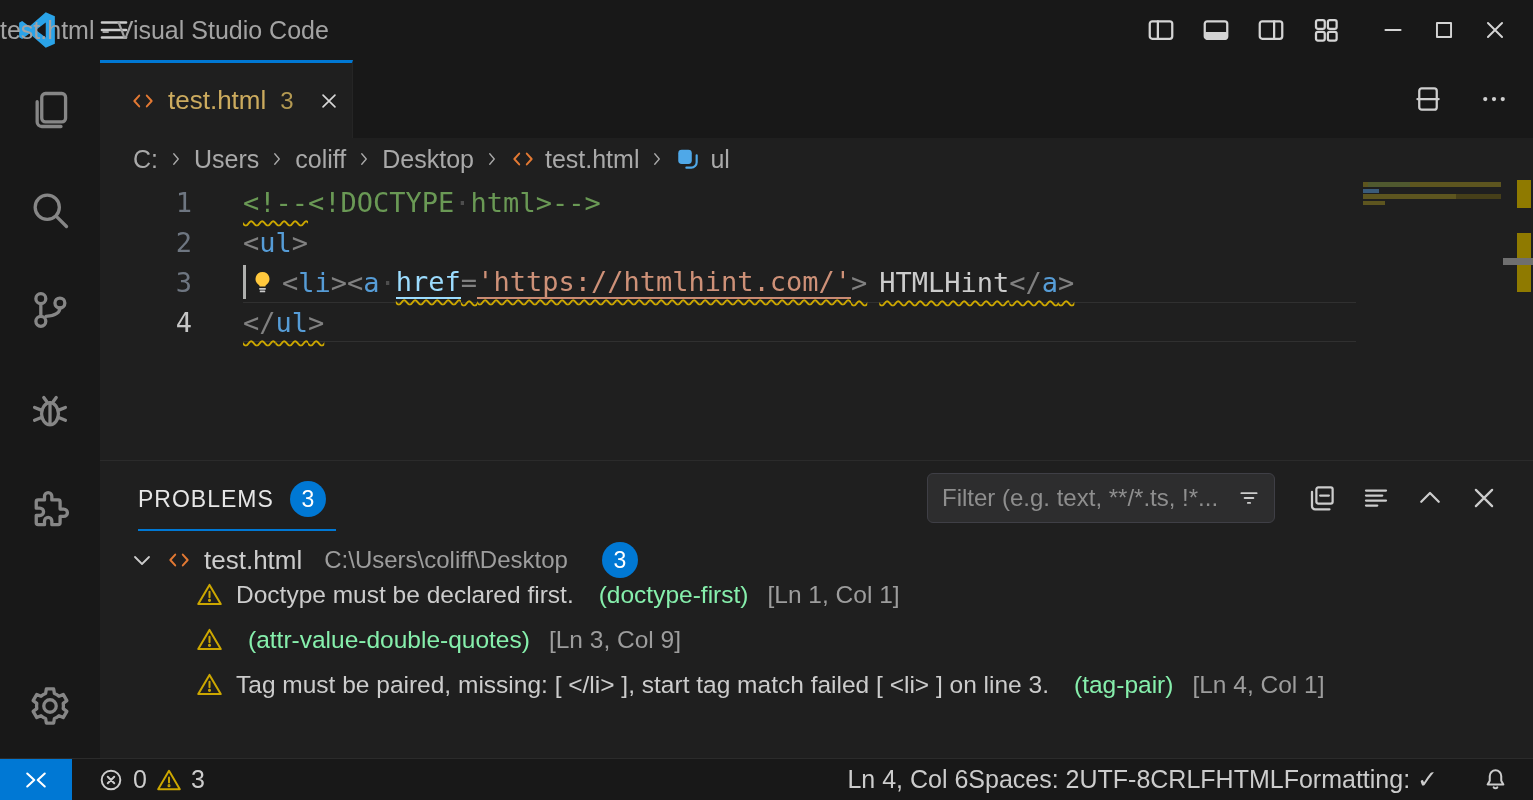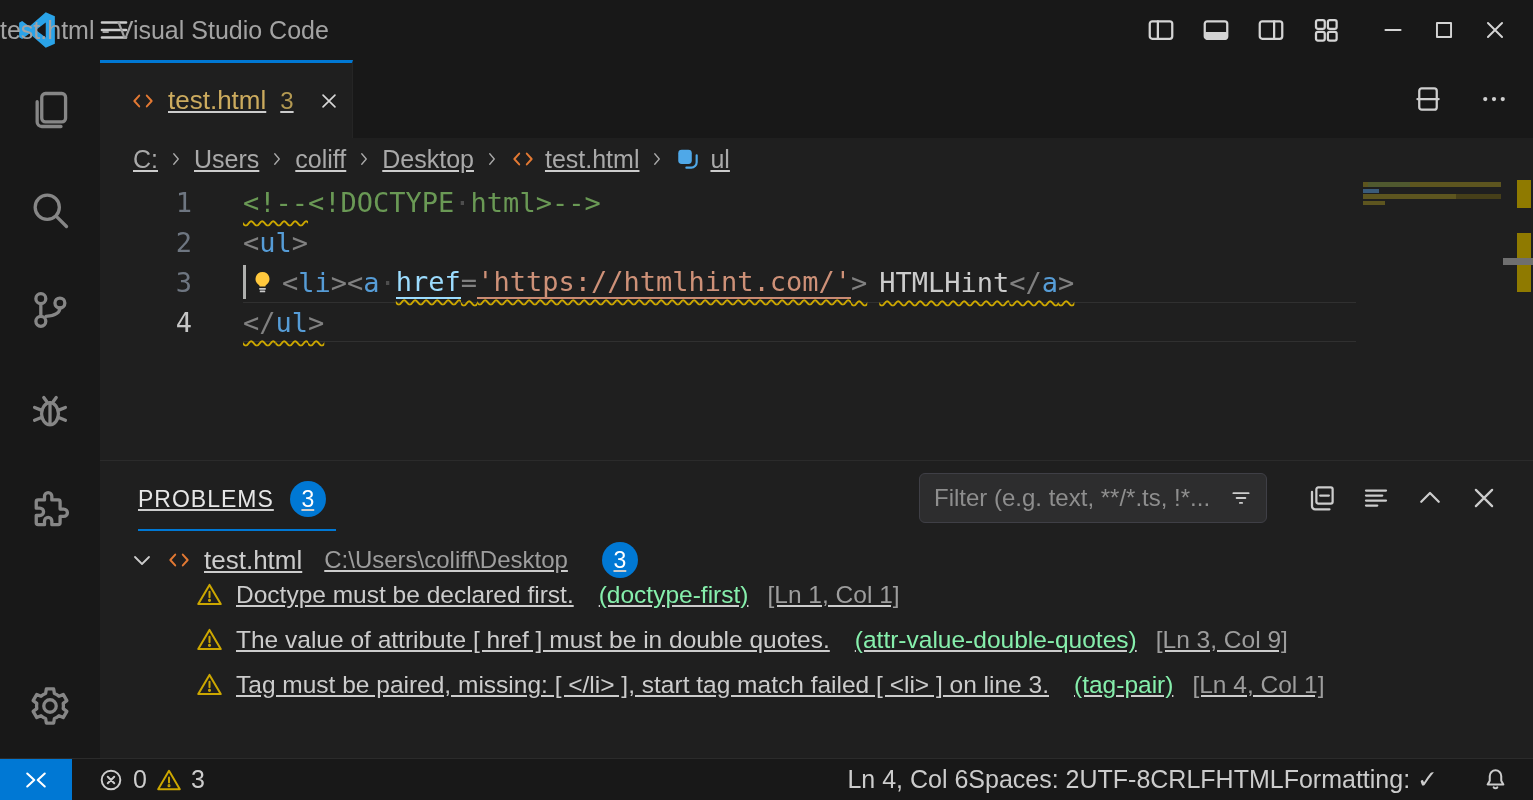--- a/index.html
+++ b/index.html
@@ -16,21 +16,21 @@
   .titlebar{ position:absolute; left:0; top:0; width:1533px; height:60px; background:#181818; display:flex; align-items:center; }
   .logo{ width:38px; height:38px; margin-left:18px; }
   .menu-btn{ width:36px; height:36px; margin-left:40px; color:#cccccc; }
   .win-title{ position:absolute; left:0; right:0; text-align:left; font-size:25px; color:#a3a3a3; pointer-events:none; }
   .tb-right{ position:absolute; right:0; top:0; height:60px; display:flex; align-items:center; }
   .tb-btn{ width:30px; height:30px; color:#d4d4d4; margin-right:25px; }
   .tb-btn.small{ width:26px; height:26px; }
   .tb-gap{ width:14px; }
 
   
-  .app{ position:absolute; left:0; top:60px; right:0; bottom:42px; display:flex;text-decoration:underline; }
+  .app{ position:absolute; left:0; top:60px; right:0; bottom:42px; display:flex; }
 
   .activitybar{ width:100px; background:#181818; display:flex; flex-direction:column; align-items:center; padding-top:28px; gap:56px; }
   .ab-icon{ width:44px; height:44px; color:#868686; }
   .ab-bottom{ margin-top:auto; margin-bottom:30px; }
 
   .editor-region{ flex:1; display:flex; flex-direction:column; min-width:0; position:relative; background:#1f1f1f; }
 
   
   .tabbar{ height:78px; background:#181818; display:flex; align-items:stretch; position:relative; }
   .tab{ width:253px; background:#1f1f1f; border-top:3px solid #0078d4; border-right:1px solid #252525; display:flex; align-items:center; padding-left:30px; gap:12px; }
@@ -67,21 +67,21 @@
   .ruler{ position:absolute; top:0; right:0; width:28px; bottom:0; }
   .mark{ position:absolute; }
 
   
   .panel{ height:298px; border-top:1px solid #2b2b2b; position:relative; background:#1f1f1f; }
   .panel-header{ height:74px; display:flex; align-items:center; padding-left:38px; }
   .panel-tab{ display:flex; align-items:center; gap:16px; border-bottom:2px solid #0078d4; padding:16px 10px 12px 0; }
   .panel-title{ font-size:23px; letter-spacing:1px; color:#e7e7e7; }
   .badge{ min-width:36px; height:36px; border-radius:18px; background:#0078d4; color:#ffffff; font-size:23px; display:flex; align-items:center; justify-content:center; }
   .panel-actions{ position:absolute; right:34px; top:12px; display:flex; align-items:center; gap:24px; }
-  .filter-box{ width:348px; height:50px; background:#2d2d2e; border:1px solid #3f3f46; border-radius:6px; display:flex; align-items:center; padding:0 12px 0 14px; margin-right:16px; }
+  .filter-box{ width:348px; height:50px; background:#2d2d2e; border:1px solid #3f3f46; border-radius:6px; display:flex; align-items:center; padding:0 12px 0 14px; margin-right:8px; }
   .filter-box input{ flex:1; min-width:0; background:transparent; border:none; outline:none; color:#cccccc; font-size:24px; font-family:inherit; }
   .filter-box input::placeholder{ color:#8e8e8e; }
   .filter-ic{ width:26px; height:26px; color:#cccccc; }
   .pa-icon{ width:30px; height:30px; color:#cccccc; }
 
   .tree{ padding-top:4px; }
   .tree-file{ height:42px; display:flex; align-items:center; padding-left:30px; gap:12px; }
   .tf-chev{ width:24px; height:24px; color:#cccccc; }
   .tf-ic{ width:26px; height:26px; }
   .tf-name{ font-size:26px; color:#cccccc; }
@@ -389,21 +389,20 @@
             <span class="tr-loc">[Ln 1, Col 1]</span>
           </div>
           <div class="tree-row">
             <span class="tr-ic" data-icon="warnTri">
               <svg viewBox="0 0 24 24" fill="none" stroke="currentColor" stroke-width="1.8" stroke-linecap="round" stroke-linejoin="round" style="color:#cca700">
                 <path d="M12 3.5L22 20.5H2z"></path>
                 <path d="M12 9.6v4.8"></path>
                 <circle cx="12" cy="17.2" r="0.5" fill="currentColor"></circle>
               </svg>
             </span>
-            <span class="tr-msg">The value of attribute [ href ] must be in double quotes.</span>
             <span class="tr-rule">(attr-value-double-quotes)</span>
             <span class="tr-loc">[Ln 3, Col 9]</span>
           </div>
           <div class="tree-row">
             <span class="tr-ic" data-icon="warnTri">
               <svg viewBox="0 0 24 24" fill="none" stroke="currentColor" stroke-width="1.8" stroke-linecap="round" stroke-linejoin="round" style="color:#cca700">
                 <path d="M12 3.5L22 20.5H2z"></path>
                 <path d="M12 9.6v4.8"></path>
                 <circle cx="12" cy="17.2" r="0.5" fill="currentColor"></circle>
               </svg>

